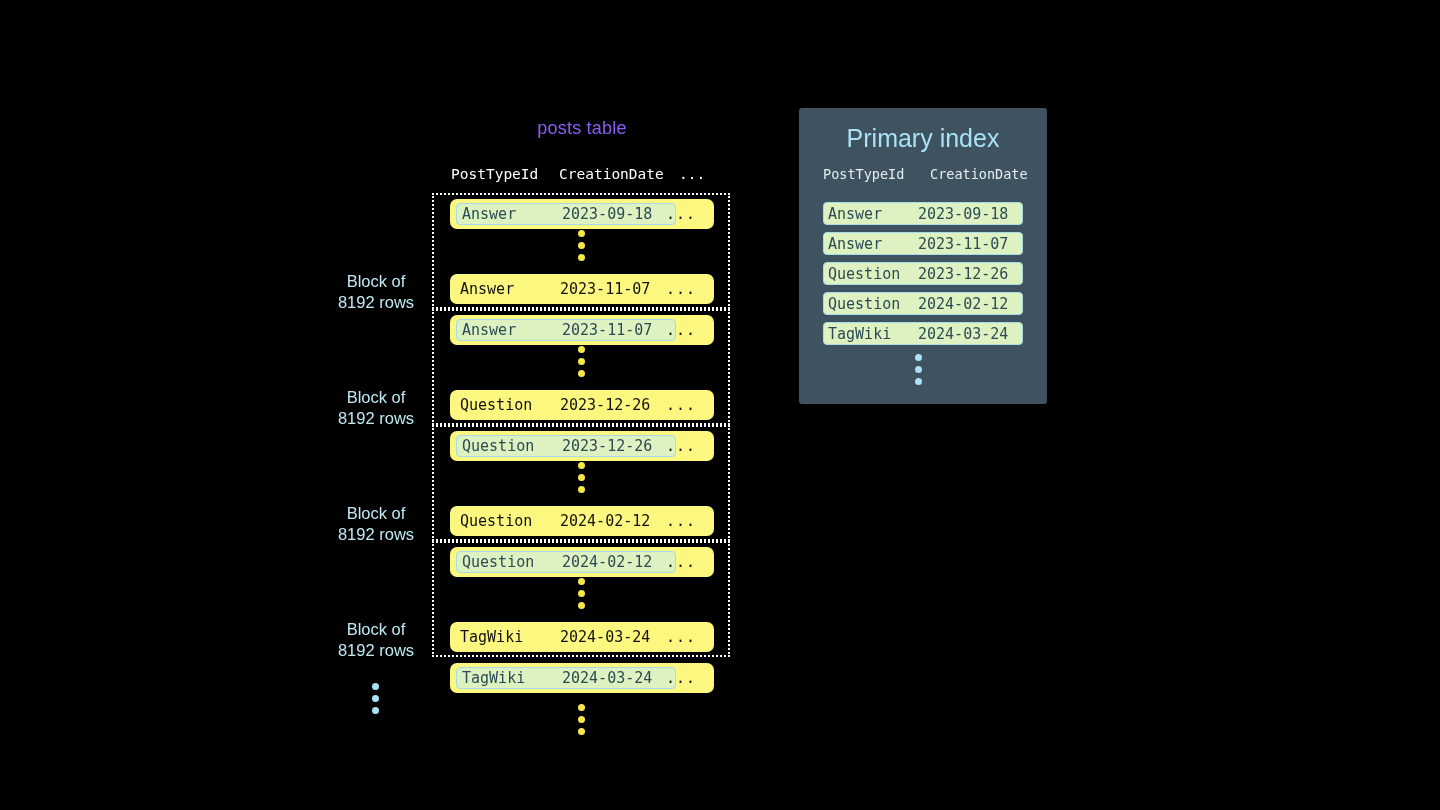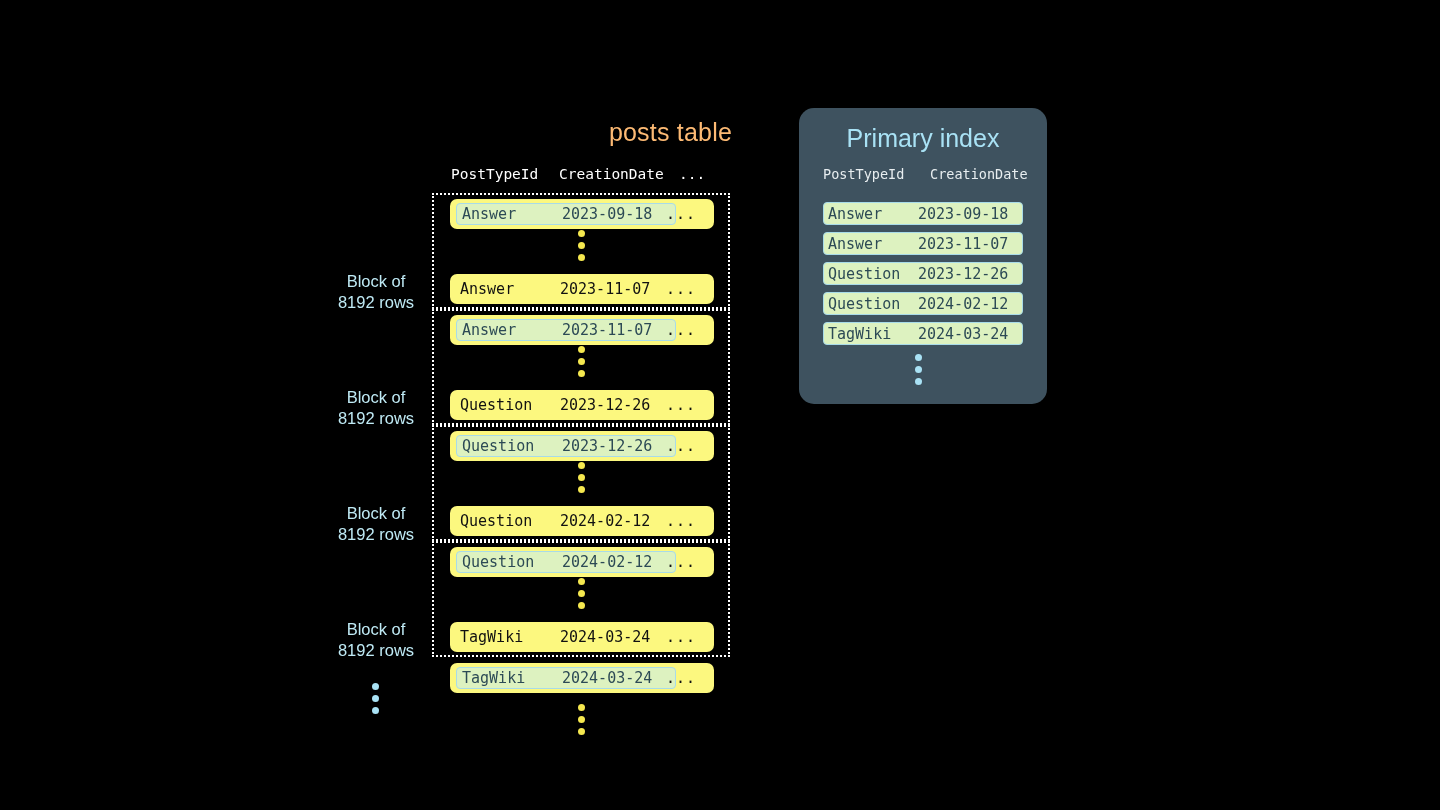--- a/index.html
+++ b/index.html
@@ -21,23 +21,23 @@
     left: 330px;
     top: 118px;
     width: 410px;
   }
 
   #posts-title {
     position: absolute;
     left: 102px;
     top: 0px;
     width: 300px;
-    text-align: right;
-    color: #fdba74;
-    font-size: 25px;
+    text-align: center;
+    color: #8b5cf6;
+    font-size: 18px;
     font-weight: 400;
     letter-spacing: 0.2px;
     font-family: "Liberation Sans", sans-serif;
   }
 
   #posts-colheader {
     position: absolute;
     left: 121px;
     top: 48px;
     width: 270px;
@@ -142,21 +142,21 @@
   .vdots.blue span { background: #a9e2f5; }
 
   
   #index-panel {
     position: absolute;
     left: 799px;
     top: 108px;
     width: 248px;
     height: 296px;
     background: #3e525f;
-    border-radius: 15px;
+    border-radius: 3px;
   }
   #index-title {
     position: absolute;
     left: 0;
     top: 16px;
     width: 248px;
     text-align: center;
     color: #a9e2f5;
     font-size: 25px;
     font-weight: 400;

